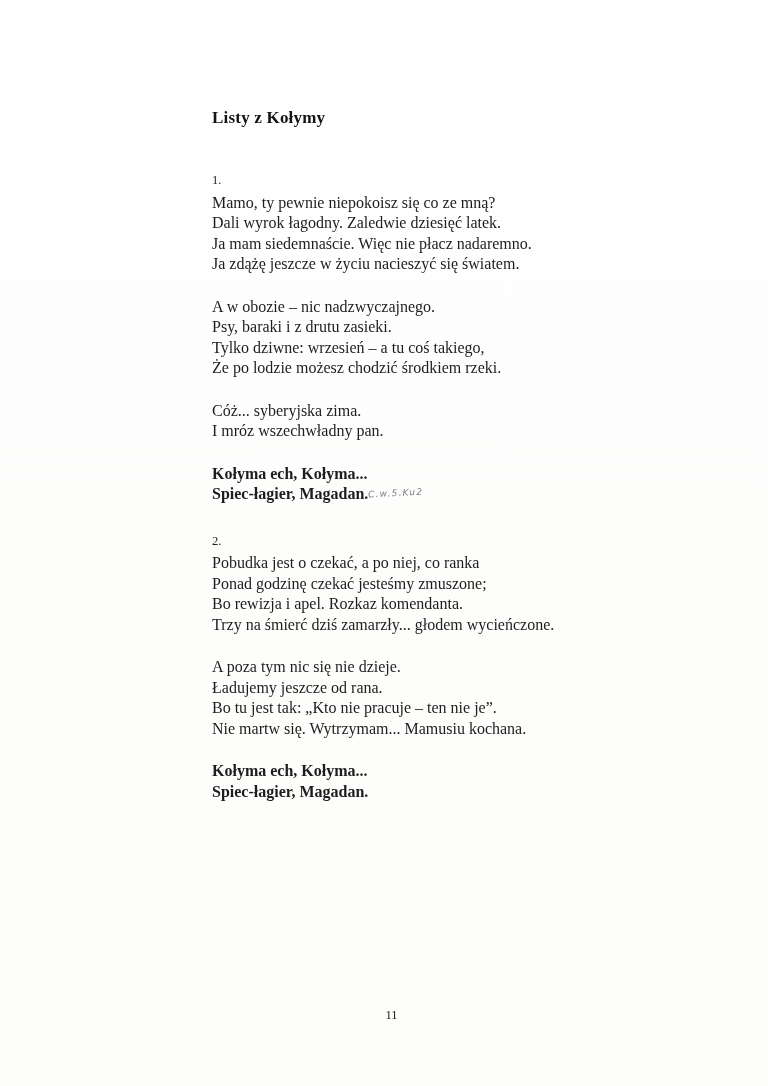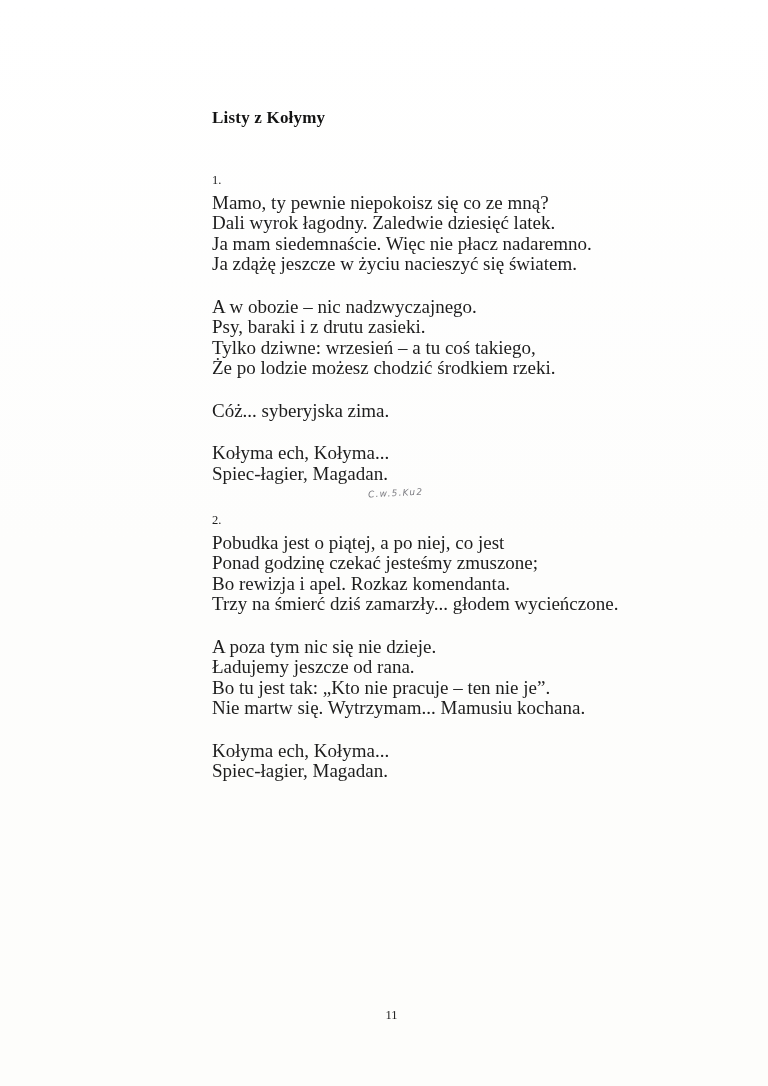--- a/index.html
+++ b/index.html
@@ -50,23 +50,24 @@
     font-size: 12.5px;
     line-height: 20.5px;
     color: #1d1d1d;
     margin-bottom: 2px;
   }
   .stanza {
     margin: 0 0 22px 0;
   }
   .stanza:last-child {
     margin-bottom: 0;
+    font-weight: bold;
   }
   .line {
-    font-size: 19px;
+    font-size: 16px;
     line-height: 20.5px;
     color: #1d1d1d;
     white-space: pre-wrap;
   }
   .section-gap {
     height: 26px;
   }
   .handwriting {
     position: absolute;
     left: 368px;
@@ -111,35 +112,36 @@
 
       <div class="stanza">
         <div class="line">A w obozie – nic nadzwyczajnego.</div>
         <div class="line">Psy, baraki i z drutu zasieki.</div>
         <div class="line">Tylko dziwne: wrzesień – a tu coś takiego,</div>
         <div class="line">Że po lodzie możesz chodzić środkiem rzeki.</div>
       </div>
 
       <div class="stanza">
         <div class="line">Cóż... syberyjska zima.</div>
+        <div class="line">I mróz wszechwładny pan.</div>
       </div>
 
       <div class="stanza">
         <div class="line">Kołyma ech, Kołyma...</div>
         <div class="line">Spiec-łagier, Magadan.</div>
       </div>
     </div>
 
     <div class="section-gap"></div>
 
     <div class="section">
       <div class="section-number">2.</div>
 
       <div class="stanza">
-        <div class="line">Pobudka jest o piątej, a po niej, co jest</div>
+        <div class="line">Pobudka jest o czekać, a po niej, co ranka</div>
         <div class="line">Ponad godzinę czekać jesteśmy zmuszone;</div>
         <div class="line">Bo rewizja i apel. Rozkaz komendanta.</div>
         <div class="line">Trzy na śmierć dziś zamarzły... głodem wycieńczone.</div>
       </div>
 
       <div class="stanza">
         <div class="line">A poza tym nic się nie dzieje.</div>
         <div class="line">Ładujemy jeszcze od rana.</div>
         <div class="line">Bo tu jest tak: „Kto nie pracuje – ten nie je”.</div>
         <div class="line">Nie martw się. Wytrzymam... Mamusiu kochana.</div>

